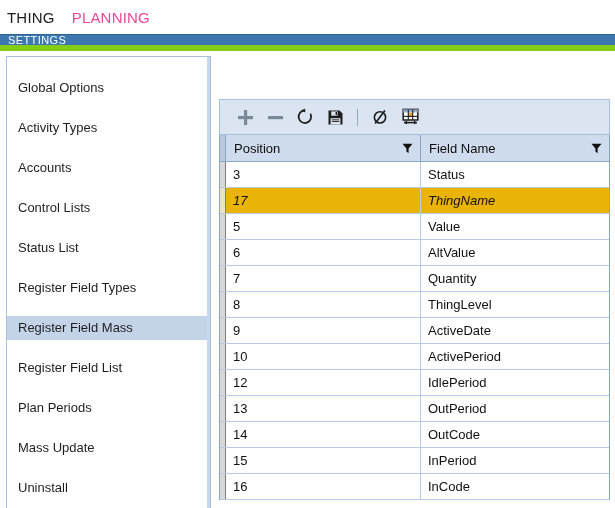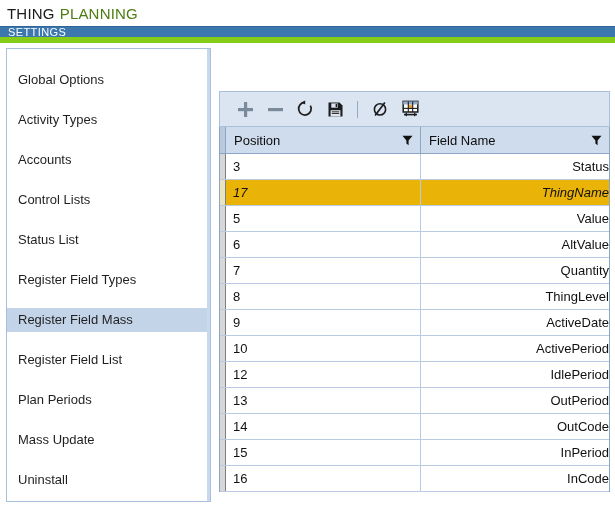--- a/index.html
+++ b/index.html
@@ -8,37 +8,37 @@
     width: 615px;
     height: 508px;
     overflow: hidden;
     background: #ffffff;
     font-family: "Liberation Sans", sans-serif;
     -webkit-font-smoothing: antialiased;
   }
 
   
   #app-title-bar {
-    height: 26px;
+    height: 34px;
     background: #ffffff;
     display: flex;
     align-items: center;
     padding-left: 7px;
     box-sizing: border-box;
   }
   #app-title-bar .t-strong {
     font-size: 15px;
     color: #1a1a1a;
     letter-spacing: 0.2px;
   }
   #app-title-bar .t-light {
     font-size: 15px;
-    color: #4d7c0f;
+    color: #ec4899;
     letter-spacing: 0.2px;
-    margin-left: 5px;
+    margin-left: 17px;
   }
 
   
   #section-bar {
     height: 17px;
     background: #3c78ae;
     border-top: 1px solid #2f6496;
     border-bottom: 6px solid #84cc16;
     display: flex;
     align-items: center;
@@ -191,21 +191,21 @@
     font-size: 13px;
     color: #111111;
     box-sizing: border-box;
     overflow: hidden;
     white-space: nowrap;
   }
   .gr-cell.col-position {
     width: 195px;
     border-right: 1px solid #b9cbe2;
   }
-  .gr-cell.col-fieldname { flex: 1; justify-content: flex-end; }
+  .gr-cell.col-fieldname { flex: 1; }
 
   svg { display: block; }
 </style>
 </head>
 <body>
 
 <div id="app-title-bar">
   <span class="t-strong">THING</span>
   <span class="t-light">PLANNING</span>
 </div>

